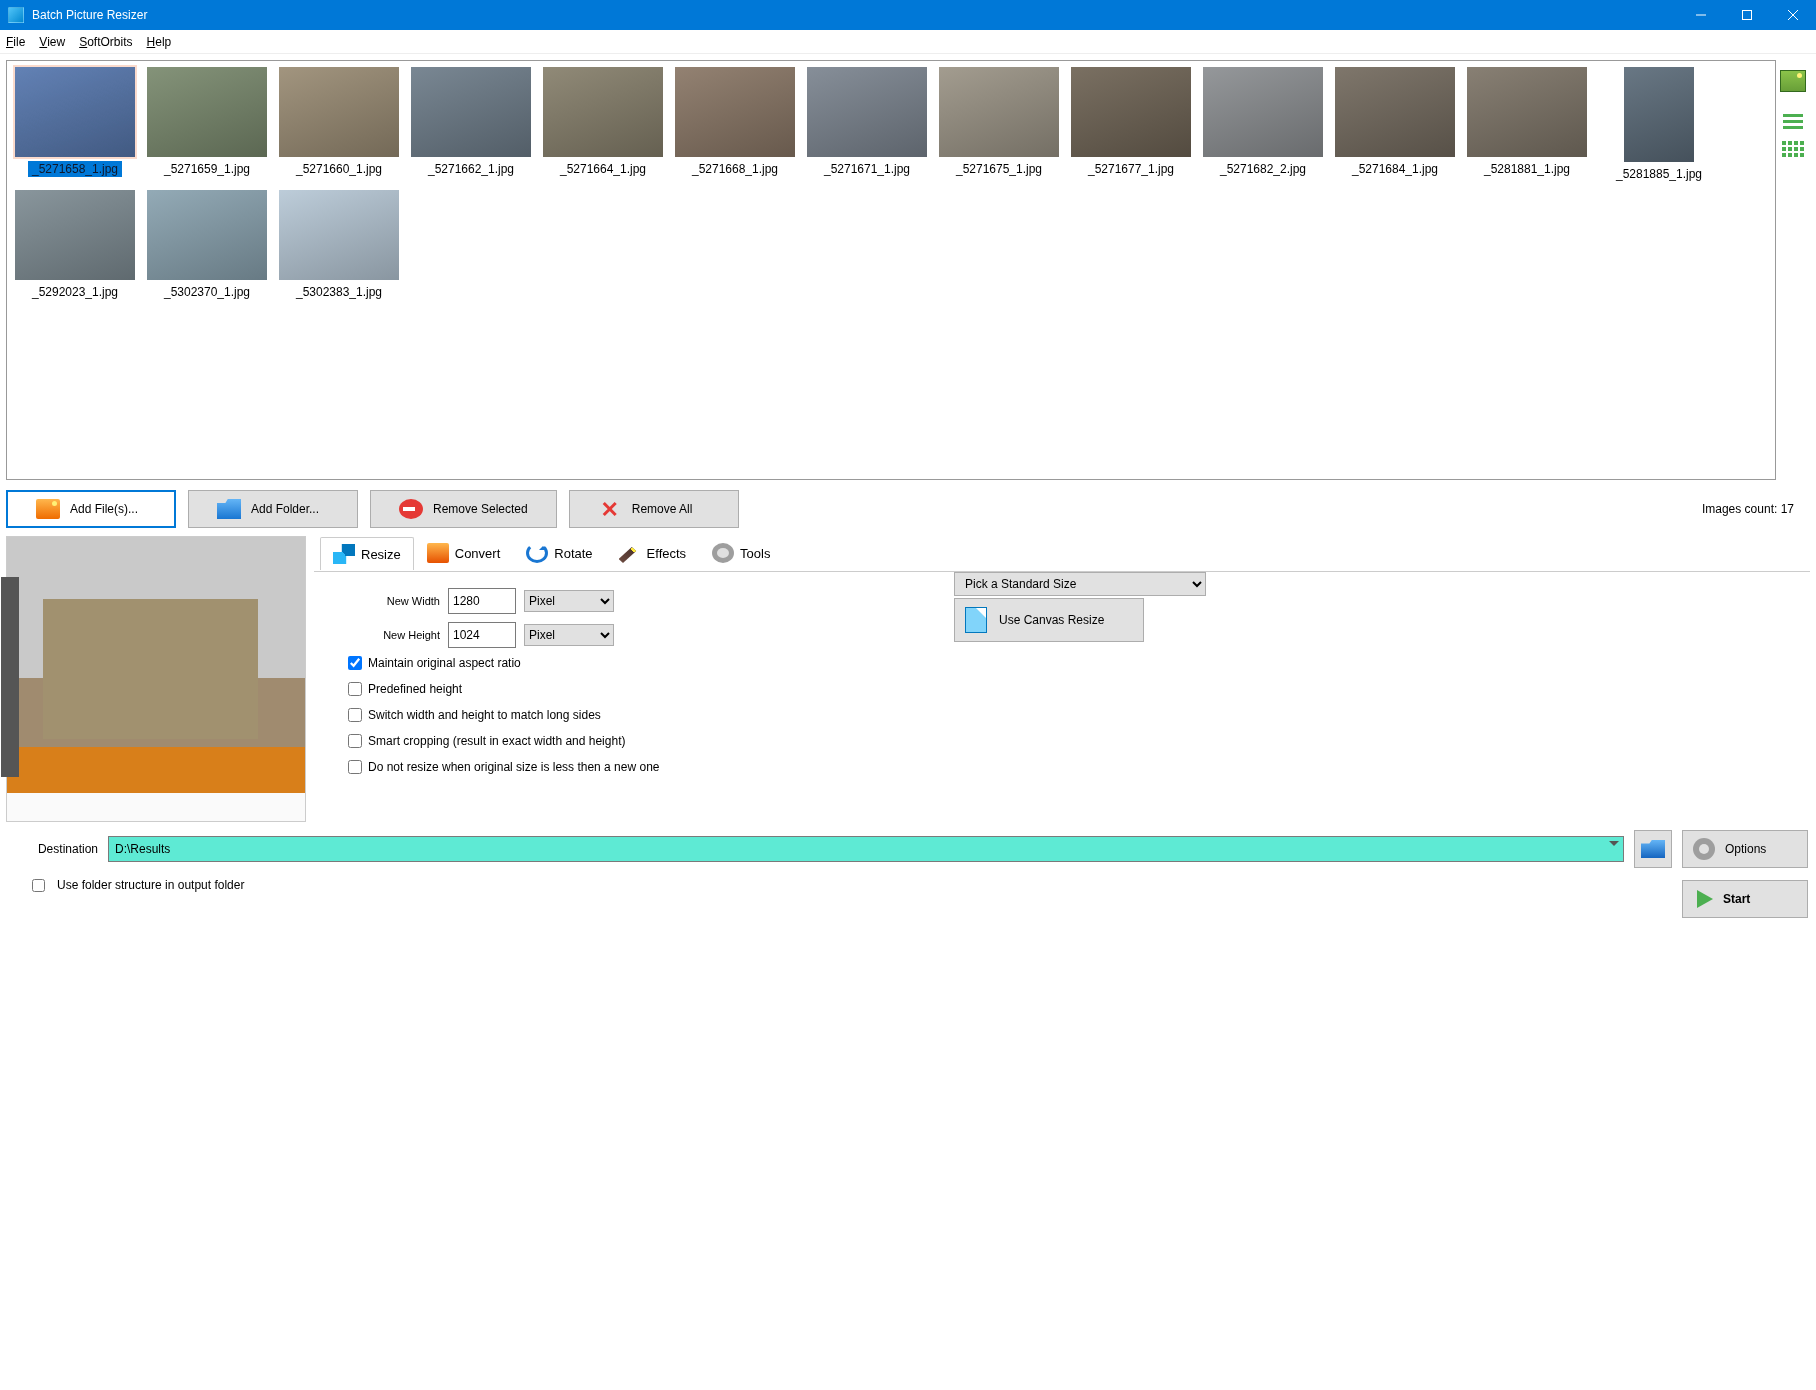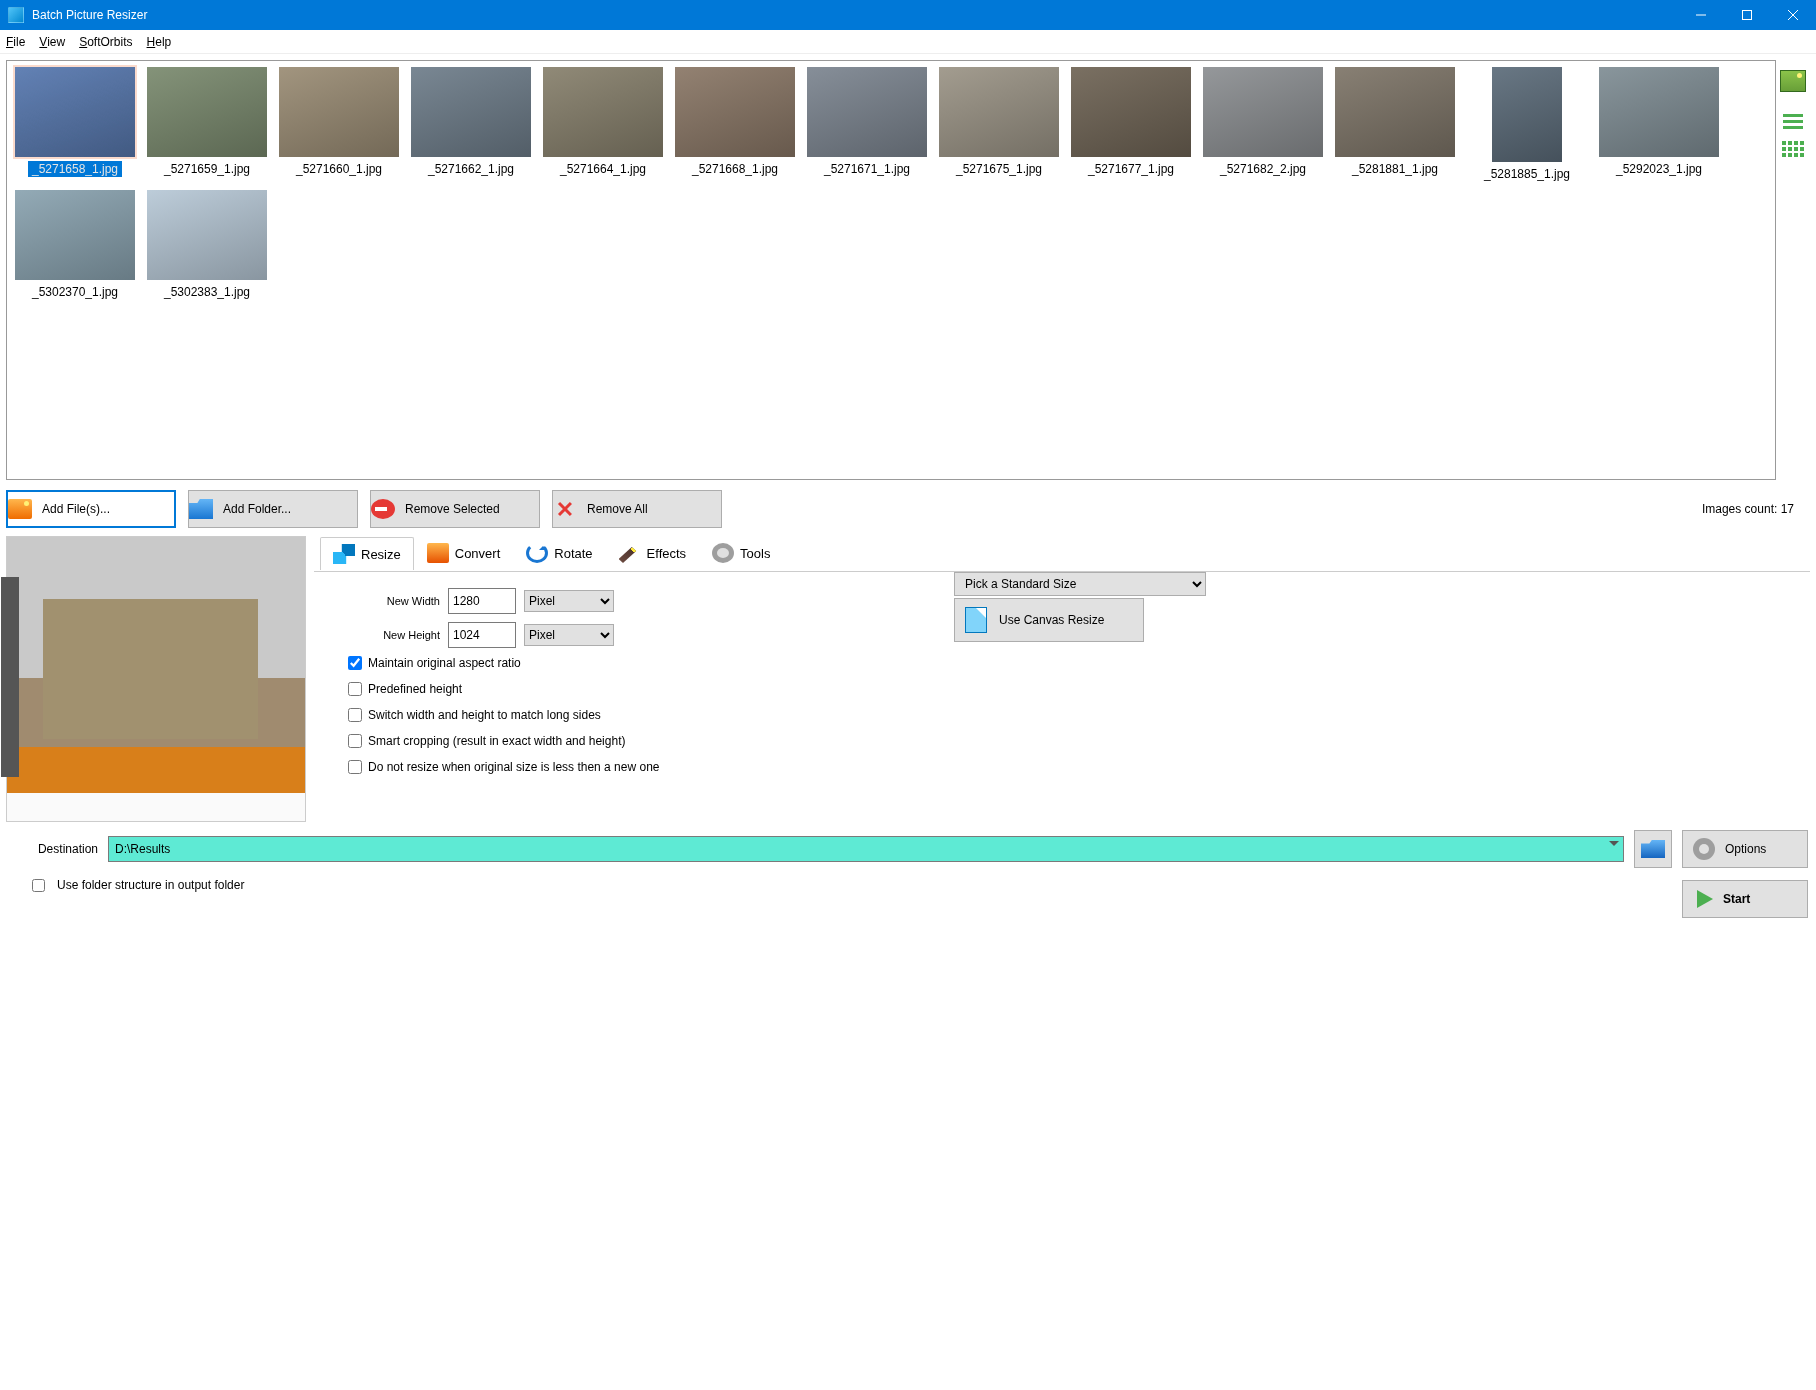--- a/index.html
+++ b/index.html
@@ -15,34 +15,34 @@
 .menubar .menu-item { font-size: 12px; cursor: pointer; }
 .menubar .menu-item u { text-decoration: underline; }
 
 .content { display: flex; padding: 6px 6px 0 6px; }
 .thumbs-wrap { flex: 1; border: 1px solid #999; background: #fff; height: 420px; overflow: auto; padding: 4px; }
 .thumbs { display: flex; flex-wrap: wrap; gap: 4px; align-content: flex-start; }
 .thumb { width: 128px; display: flex; flex-direction: column; align-items: center; padding: 2px; cursor: pointer; }
 .thumb .img { width: 120px; height: 90px; background: #8b8273; display: flex; align-items: center; justify-content: center; color: rgba(255,255,255,0.15); font-size: 32px; overflow: hidden; position: relative; }
 .thumb .img::after { content:""; position:absolute; inset:0; background: linear-gradient(160deg, rgba(255,255,255,0.08), rgba(0,0,0,0.25)); }
 .thumb.selected .img { filter: sepia(0.2) hue-rotate(180deg) saturate(2) brightness(0.9); box-shadow: 0 0 0 2px rgba(0,120,215,0.2); }
-.thumb.selected .label { background: #0078d7; color: #e5e5e5; }
+.thumb.selected .label { background: #0078d7; color: #0f172a; }
 .thumb .label { font-size: 12px; margin-top: 4px; padding: 1px 4px; }
 .tall .img { width: 70px !important; height: 95px; }
 
 .view-toolbar { width: 34px; display: flex; flex-direction: column; align-items: center; gap: 12px; padding-top: 10px; }
 .vt-btn { width: 26px; height: 22px; cursor: pointer; display:flex; align-items:center; justify-content:center; }
 .vt-thumb { background: linear-gradient(#8bc34a,#689f38); border: 1px solid #33691e; position:relative; }
 .vt-thumb::after{content:"";position:absolute;top:2px;right:3px;width:5px;height:5px;border-radius:50%;background:#fff176;}
 .vt-list::before{content:"";display:block;width:20px;height:3px;background:#4caf50;box-shadow:0 6px 0 #4caf50,0 12px 0 #4caf50;}
 .vt-grid{display:grid;grid-template-columns:repeat(4,4px);grid-template-rows:repeat(3,4px);gap:2px;}
 .vt-grid span{background:#4caf50;}
 
 .action-row { display: flex; align-items: center; padding: 10px 6px 0 6px; gap: 12px; }
-.action-btn { height: 38px; border: 1px solid #adadad; background: #e1e1e1; display: flex; align-items: center; padding: 0 0; gap: 10px; cursor: pointer; font-size: 12px; min-width: 170px; justify-content:flex-start; }
+.action-btn { height: 38px; border: 1px solid #adadad; background: #e1e1e1; display: flex; align-items: center; padding: 0 28px; gap: 10px; cursor: pointer; font-size: 12px; min-width: 170px; justify-content:flex-start; }
 .action-btn.primary { border: 2px solid #0078d7; background: #fff; }
 .action-btn .icon { width: 24px; height: 20px; }
 .icon-addfile { background: linear-gradient(#ffb74d,#ef6c00); border-radius: 2px; position:relative;}
 .icon-addfile::after{content:"";position:absolute;top:2px;right:3px;width:5px;height:5px;border-radius:50%;background:#fff176;}
 .icon-addfolder { background: linear-gradient(#64b5f6,#1976d2); clip-path: polygon(0 20%,35% 20%,45% 0,100% 0,100% 100%,0 100%);}
 .icon-removesel { width:20px;height:20px;border-radius:50%;background:#e53935;position:relative;}
 .icon-removesel::after{content:"";position:absolute;left:4px;top:8px;width:12px;height:4px;background:#fff;}
 .icon-removeall { color:#e53935;font-size:22px;font-weight:bold;line-height:1;}
 .count-label { margin-left: auto; font-size: 12px; padding-right: 16px; text-align: right; }
 
@@ -168,20 +168,24 @@
           <div class="img" style="background: rgb(155, 148, 134);"></div>
           <div class="label">_5271675_1.jpg</div>
         </div>
         <div class="thumb">
           <div class="img" style="background: rgb(111, 100, 85);"></div>
           <div class="label">_5271677_1.jpg</div>
         </div>
         <div class="thumb">
           <div class="img" style="background: rgb(140, 143, 146);"></div>
           <div class="label">_5271682_2.jpg</div>
+        </div>
+        <div class="thumb">
+          <div class="img" style="background: rgb(116, 107, 95);"></div>
+          <div class="label">_5271684_1.jpg</div>
         </div>
         <div class="thumb">
           <div class="img" style="background: rgb(126, 117, 104);"></div>
           <div class="label">_5281881_1.jpg</div>
         </div>
         <div class="thumb tall">
           <div class="img" style="background: rgb(92, 108, 122);"></div>
           <div class="label">_5281885_1.jpg</div>
         </div>
         <div class="thumb">

